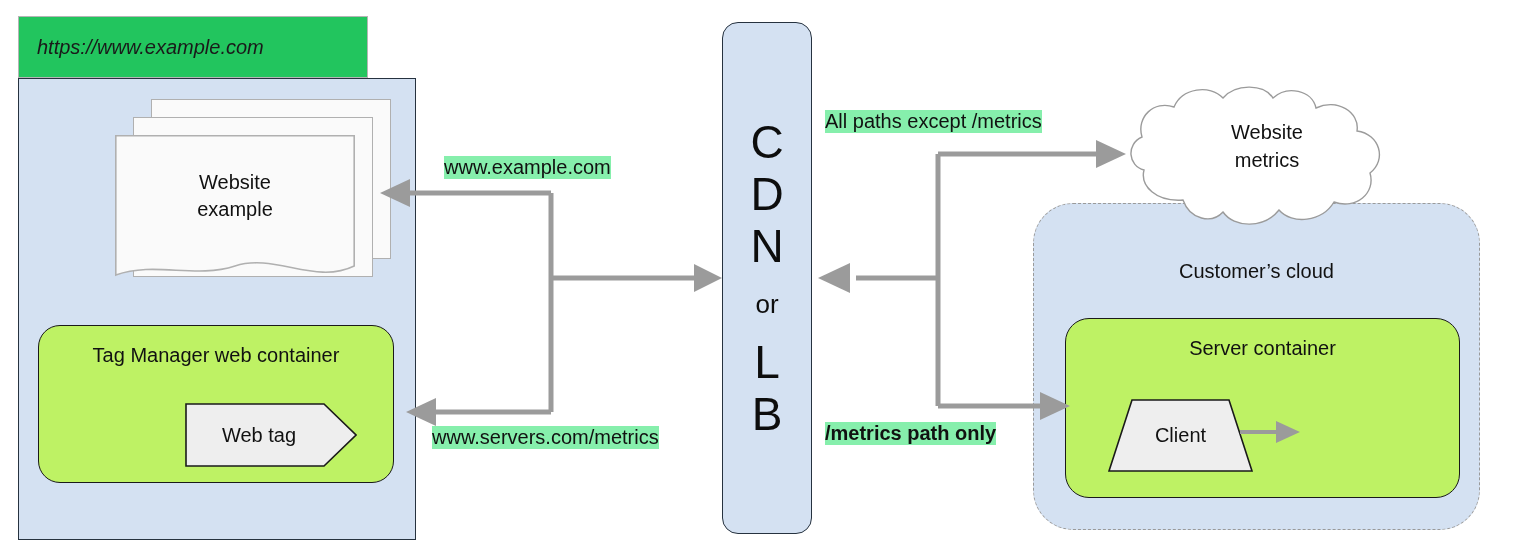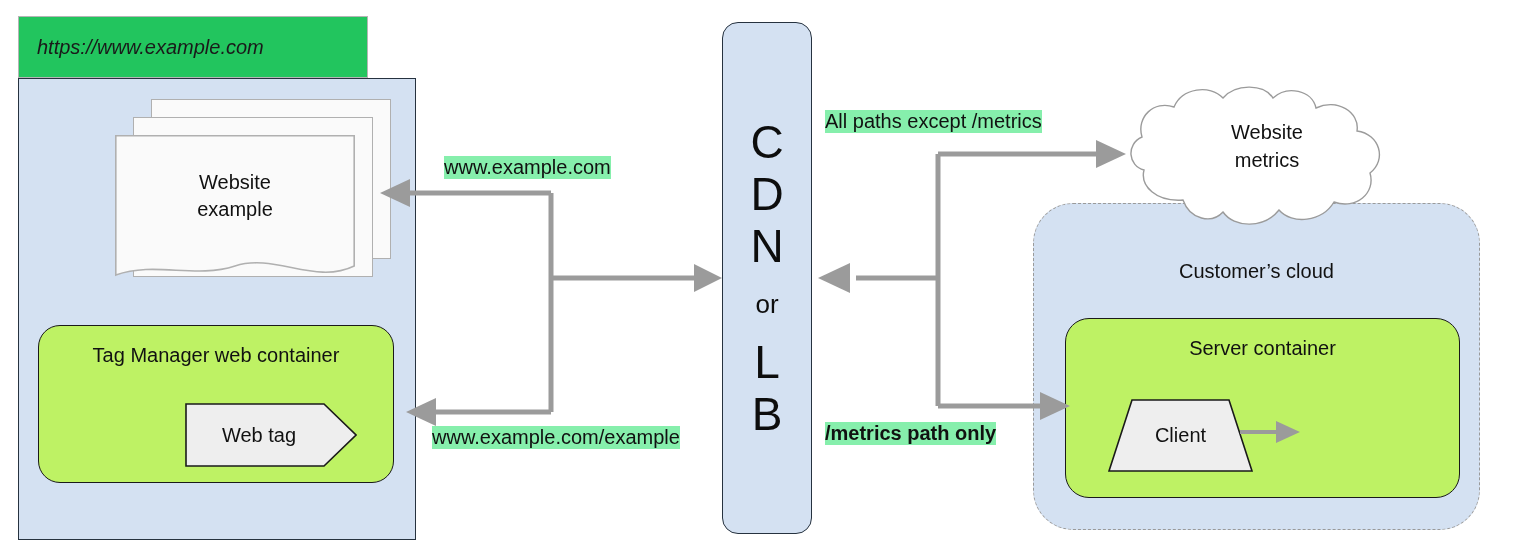--- a/index.html
+++ b/index.html
@@ -282,19 +282,19 @@
 
     <path class="wire" d="M938,406 H1042"></path>
     <polygon class="wire-head" points="1070,406 1040,392 1040,420"></polygon>
 
     <path class="wire-thin" d="M1240,432 H1282"></path>
     <polygon class="wire-head" points="1300,432 1276,421 1276,443"></polygon>
   </svg>
 
   <div class="abs edge-label" id="label-www">www.example.com</div>
 
-  <div class="abs edge-label" id="label-www-metrics">www.example.com/example</div>
+  <div class="abs edge-label" id="label-www-metrics">www.servers.com/metrics</div>
 
   <div class="abs edge-label" id="label-allpaths">All paths except /metrics</div>
 
   <div class="abs edge-label" id="label-metricsonly">/metrics path only</div>
 
 </div>
 
 </body></html>

